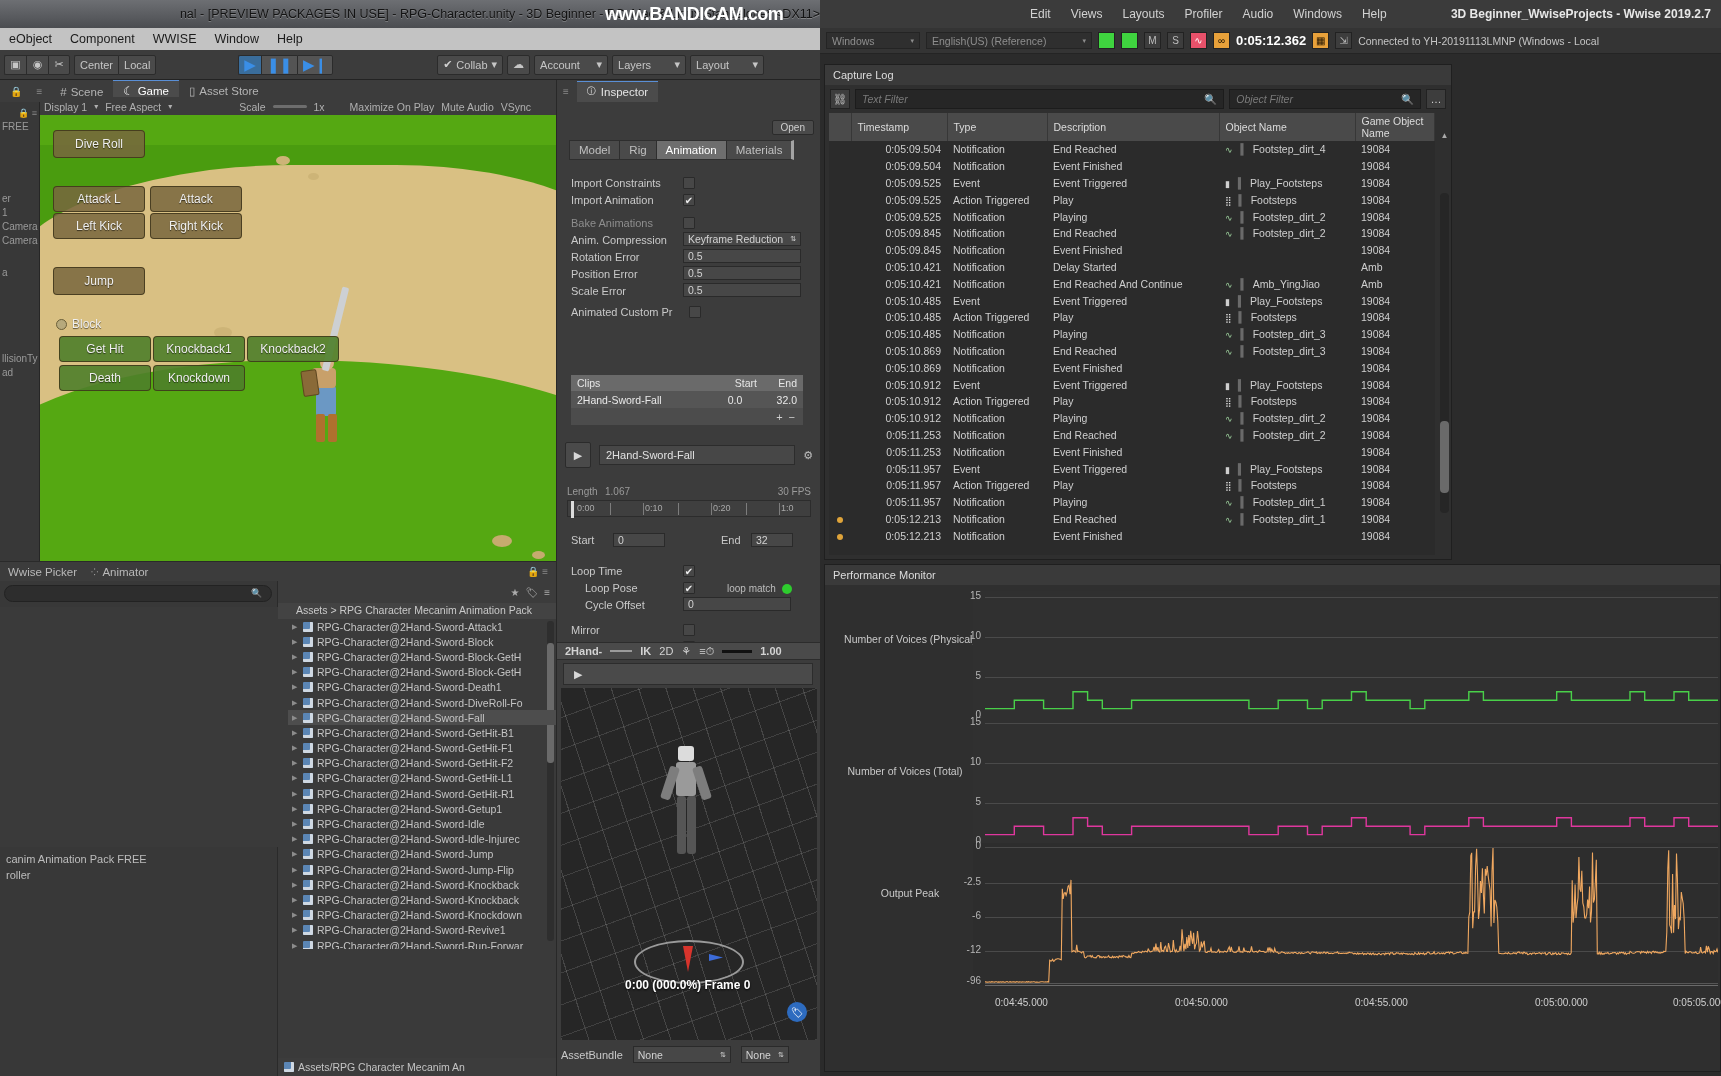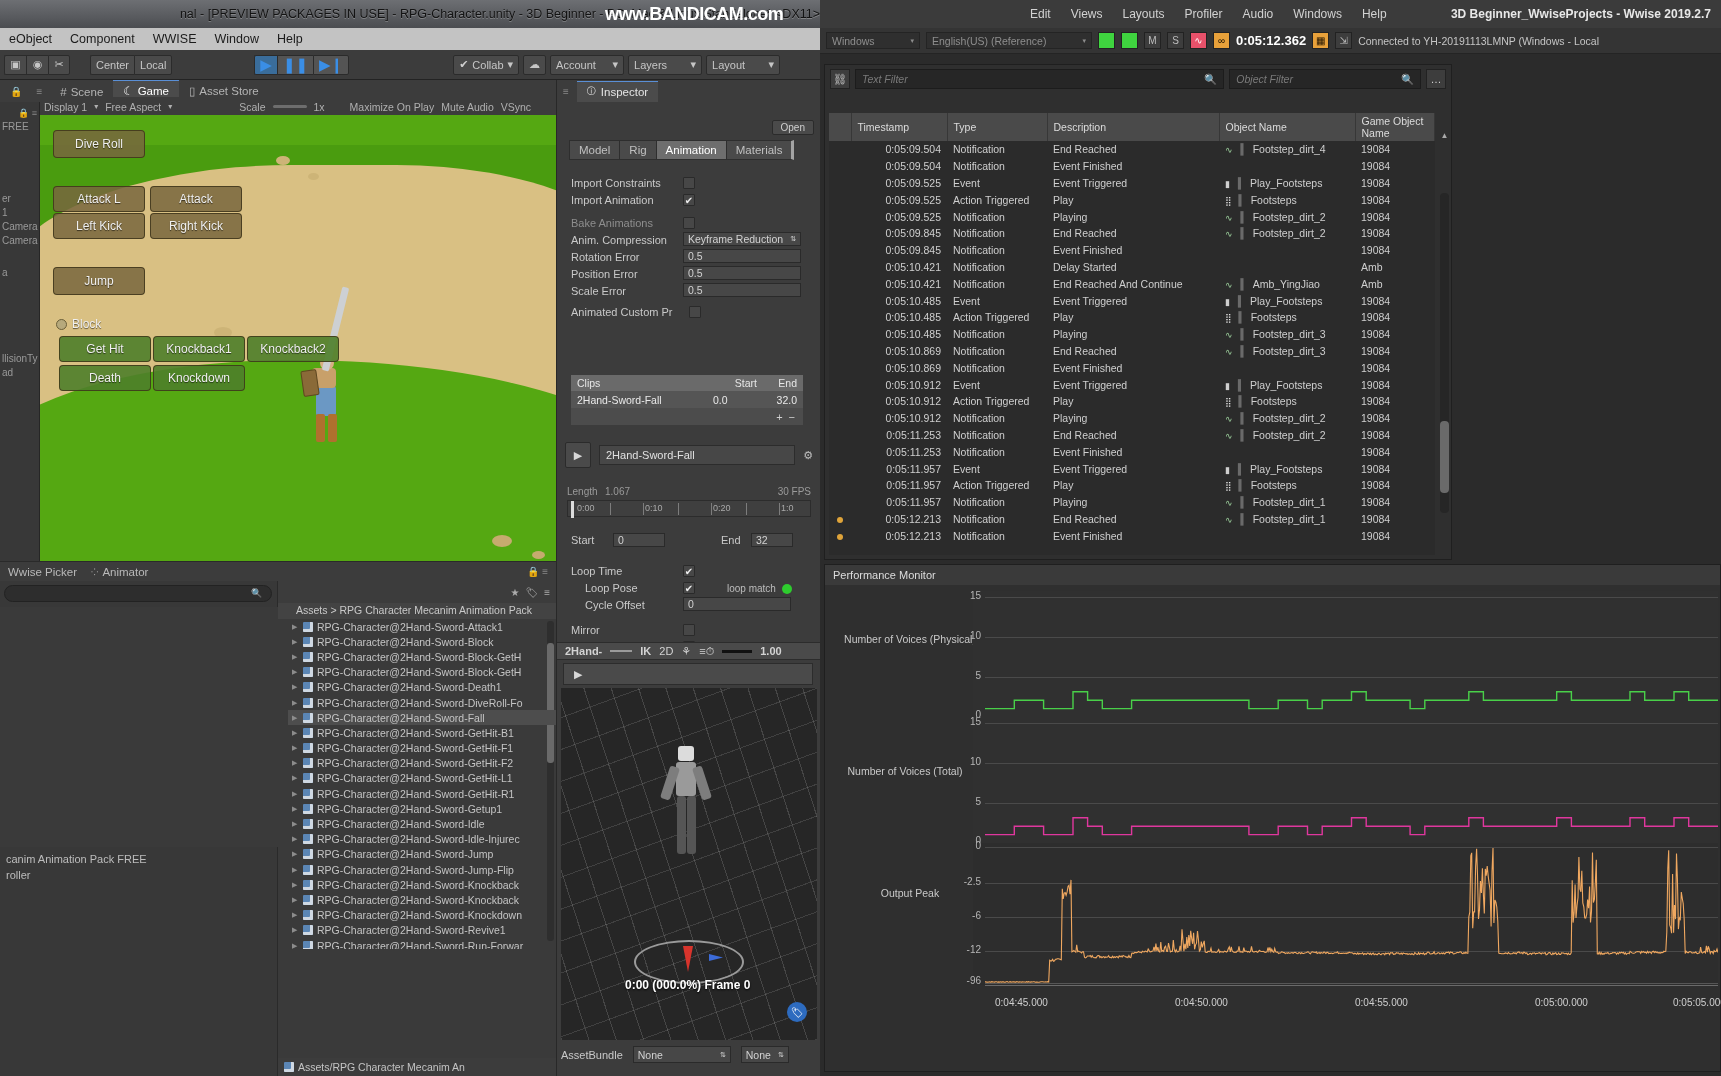--- a/index.html
+++ b/index.html
@@ -254,21 +254,21 @@
       <span class="mi">Window</span>
       <span class="mi">Help</span>
     </div>
 
     <div class="u-toolbar">
       <div class="tb-grp">
         <div class="tb-btn">▣</div>
         <div class="tb-btn">◉</div>
         <div class="tb-btn">✂</div>
       </div>
-      <div class="tb-grp" style="margin-left:16px">
+      <div class="tb-grp" style="margin-left:0">
         <div class="tb-btn">Center</div>
         <div class="tb-btn">Local</div>
       </div>
       <div class="tb-grp" style="margin-left:78px">
         <div class="tb-btn tb-play active">▶</div>
         <div class="tb-btn tb-play">❚❚</div>
         <div class="tb-btn tb-play">▶❙</div>
       </div>
       <div class="tb-btn" style="margin-left:100px">
         <span style="color:#cfcfcf;margin-right:4px">✔</span>
@@ -601,21 +601,21 @@
       </div>
 
       <div style="position:absolute;left:14px;top:295px;width:232px">
         <div class="cliphdr">
           <span style="flex:1">Clips</span>
           <span style="width:44px;text-align:right">Start</span>
           <span style="width:40px;text-align:right">End</span>
         </div>
         <div class="cliprow">
           <span style="flex:1">2Hand-Sword-Fall</span>
-          <span style="width:44px;text-align:left">0.0</span>
+          <span style="width:44px;text-align:center">0.0</span>
           <span style="width:40px;text-align:right">32.0</span>
         </div>
         <div style="height:17px;background:#4c4c4c;display:flex;align-items:center;justify-content:flex-end;gap:6px;padding-right:8px;font-size:11px;color:#d0d0d0">
           <span>+</span>
             <span>−</span>
         </div>
       </div>
 
       <div style="position:absolute;left:8px;top:362px;width:248px">
         <div style="display:flex;align-items:center;gap:8px">
@@ -755,20 +755,21 @@
       <div class="w-mini">S</div>
       <div class="w-mini" style="background:#e8516a;color:#fff">∿</div>
       <div class="w-mini" style="background:#e8a13a;color:#201400">∞</div>
       <div class="w-time">0:05:12.362</div>
       <div class="w-mini" style="background:#e8a13a;color:#201400">▦</div>
       <div class="w-mini">⇲</div>
       <div class="w-conn">Connected to YH-20191113LMNP (Windows - Local</div>
     </div>
 
     <div class="w-panel" style="left:4px; top:64px; width:628px; height:496px;">
+      <div class="w-panel-title">Capture Log</div>
       <div class="w-filterbar">
         <div class="w-ibtn">⛓</div>
         <div class="w-filterinput" style="flex:2">
           <span>Text Filter</span>
           <span style="font-style:normal">🔍</span>
         </div>
         <div class="w-filterinput" style="flex:1">
           <span>Object Filter</span>
           <span style="font-style:normal">🔍</span>
         </div>

